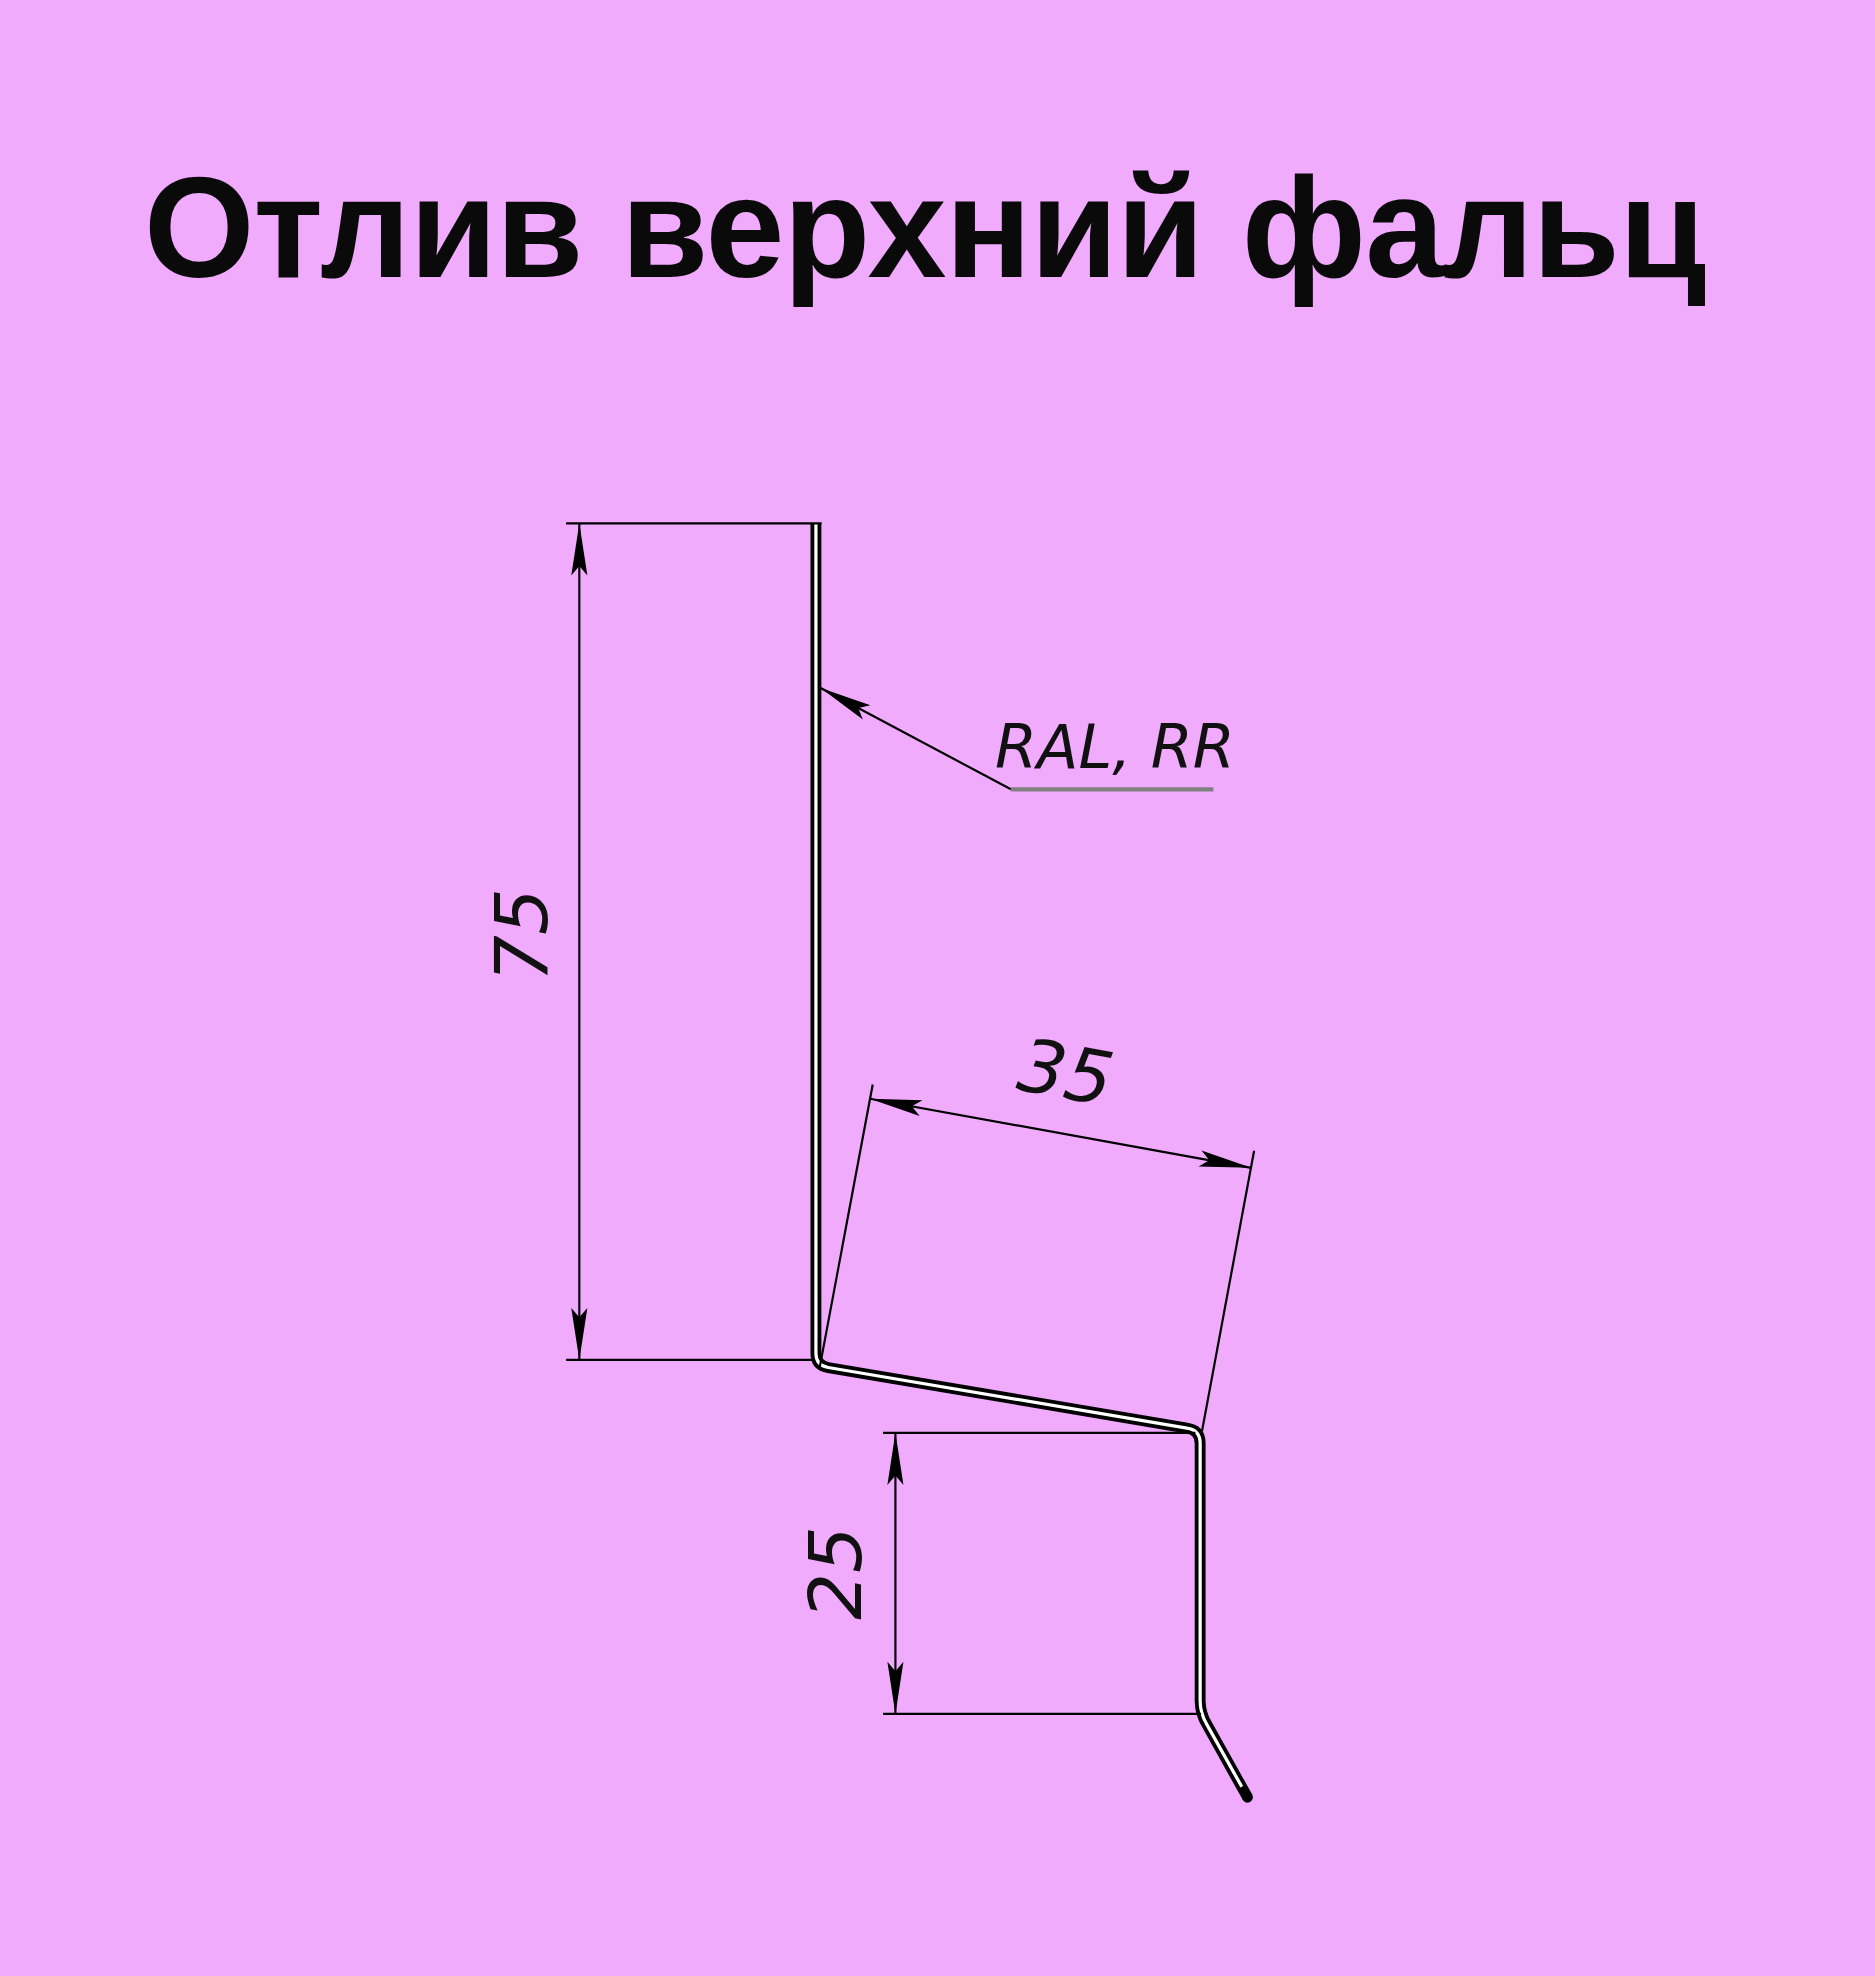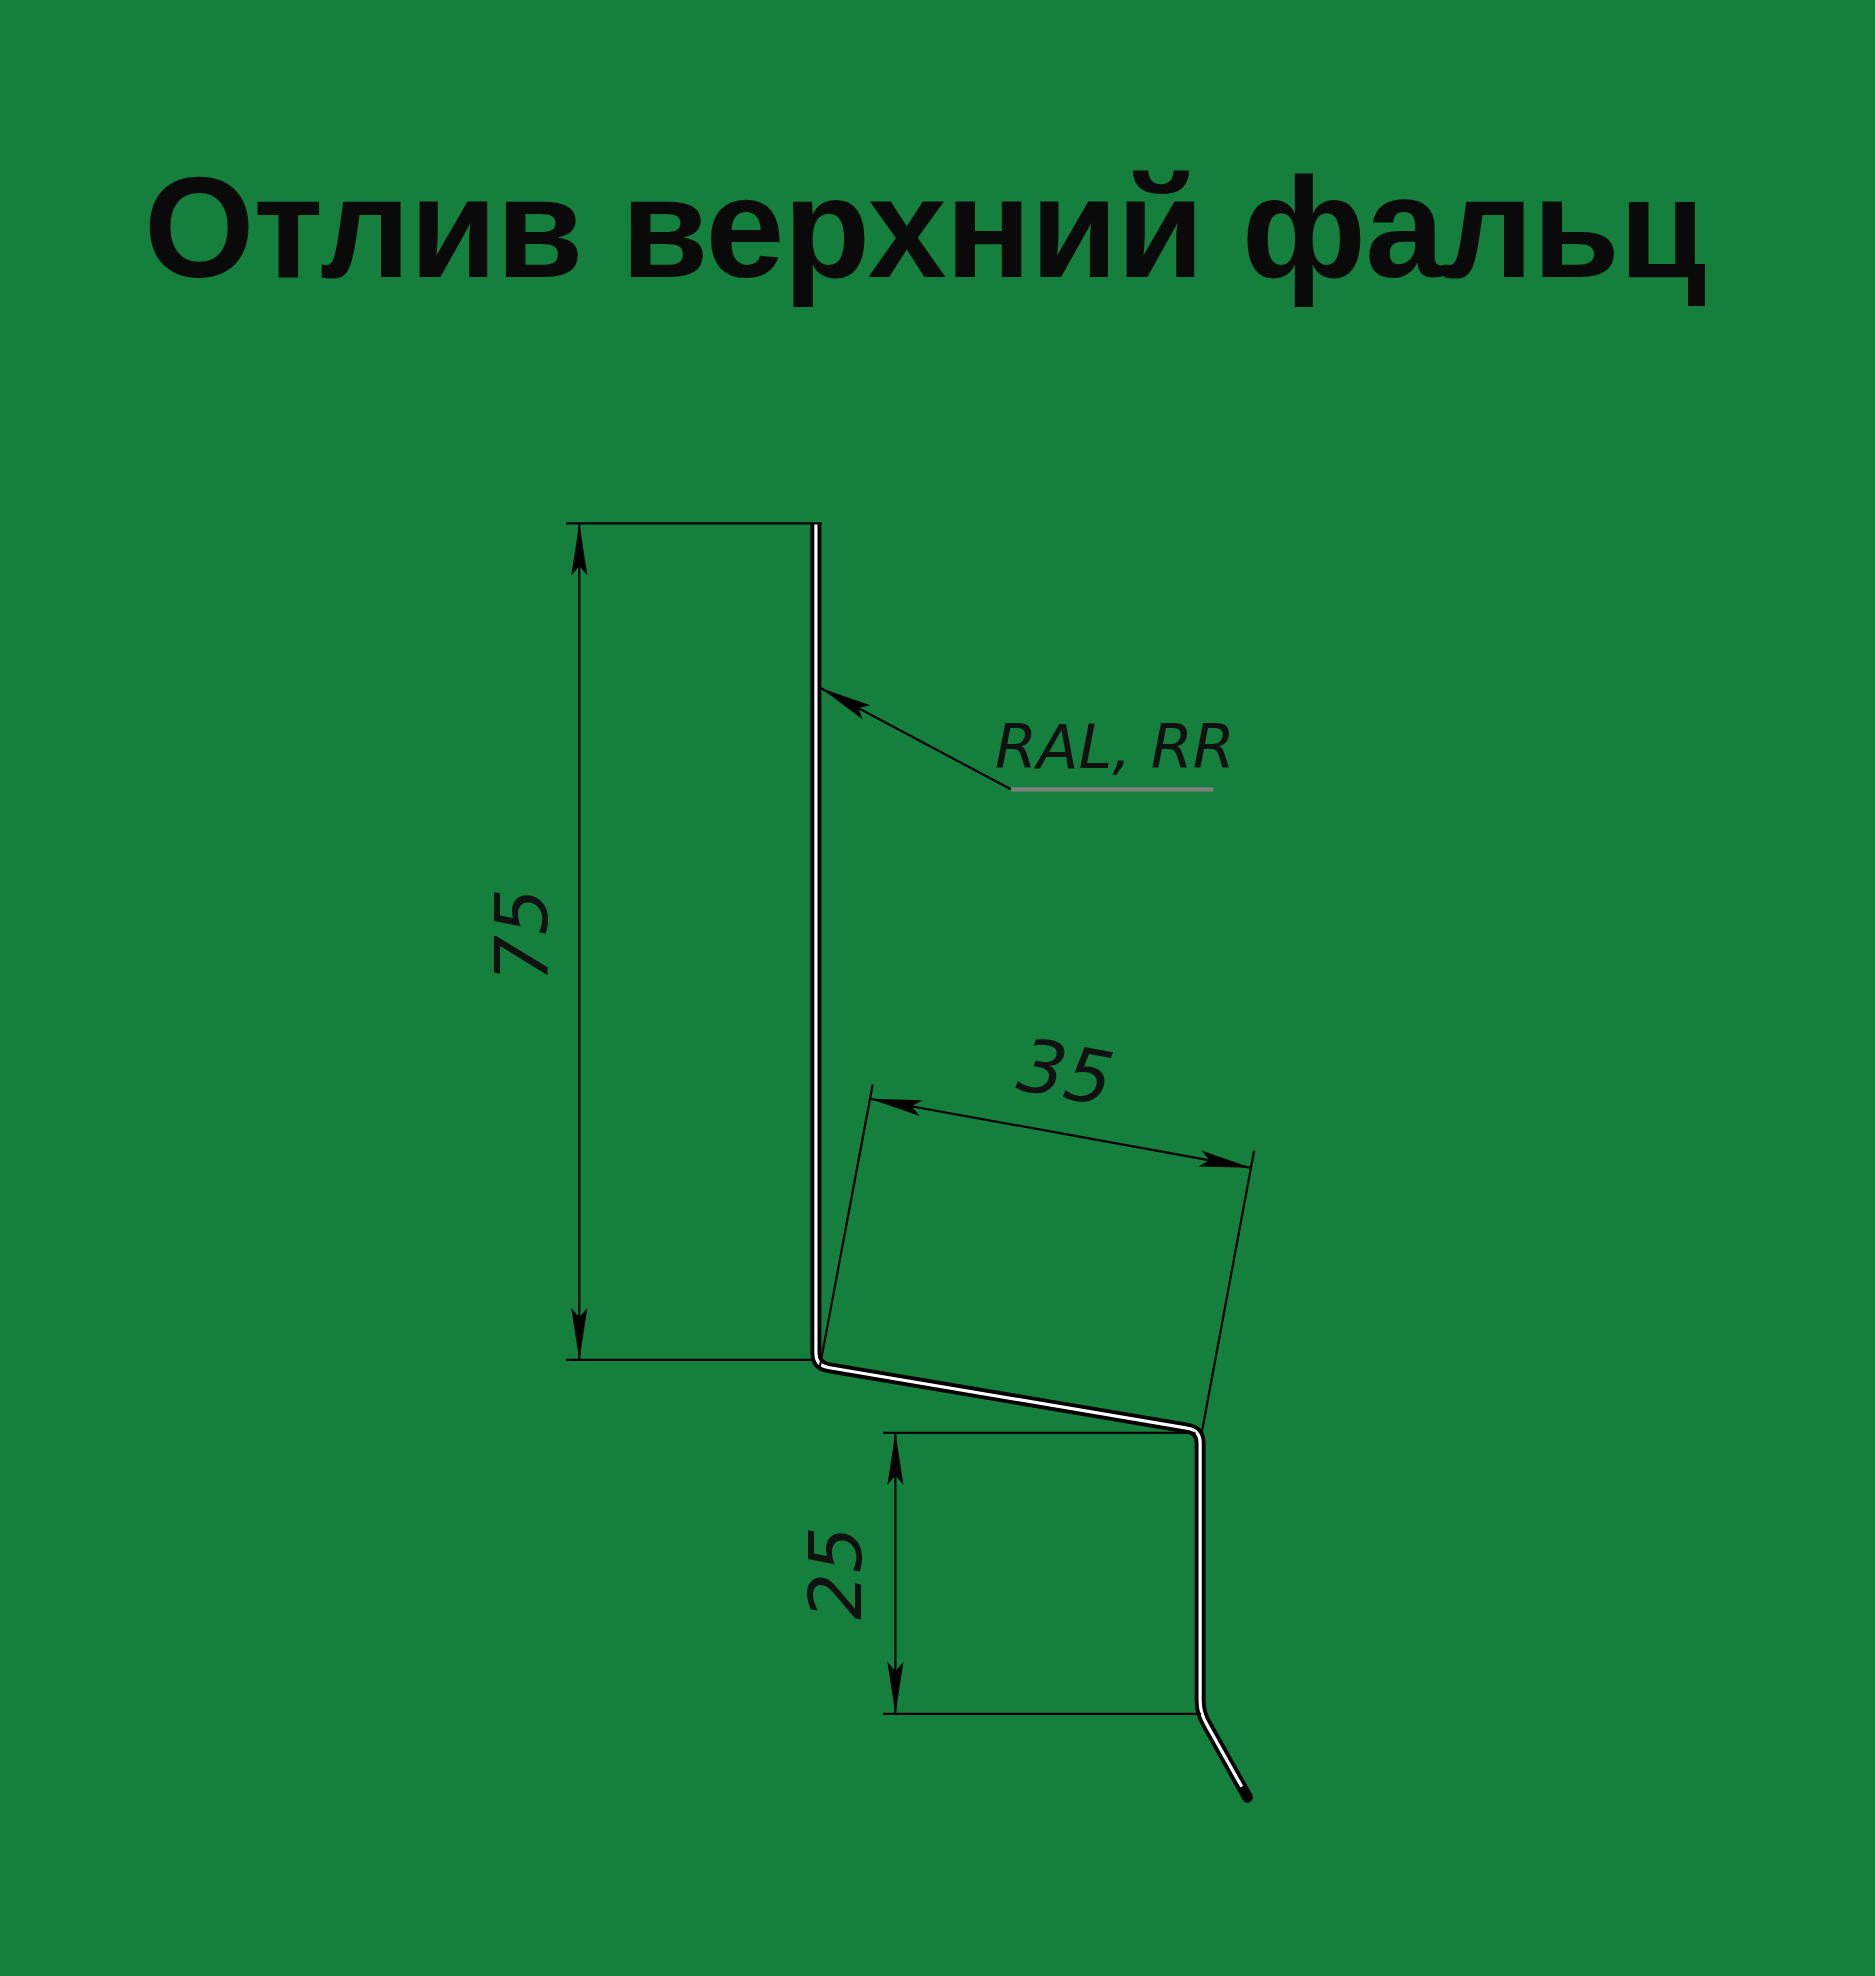--- a/index.html
+++ b/index.html
@@ -1,19 +1,19 @@
 <!DOCTYPE html>
 <html style="font-size:15px"><head>
 <meta charset="utf-8">
 <style>
   html,body{margin:0;padding:0;background:#ffffff;}
   .page{
     position:relative;
     width:1876px;height:1977px;
-    background:#15803d;
+    background:#f0abfc;
     overflow:hidden;
     font-family:"Liberation Sans", sans-serif;
   }
   .title{
     position:absolute;
     left:144px;top:150px;
     font-family:"Liberation Sans", sans-serif;
     font-weight:700;
     font-size:142px;
     line-height:1.1;

